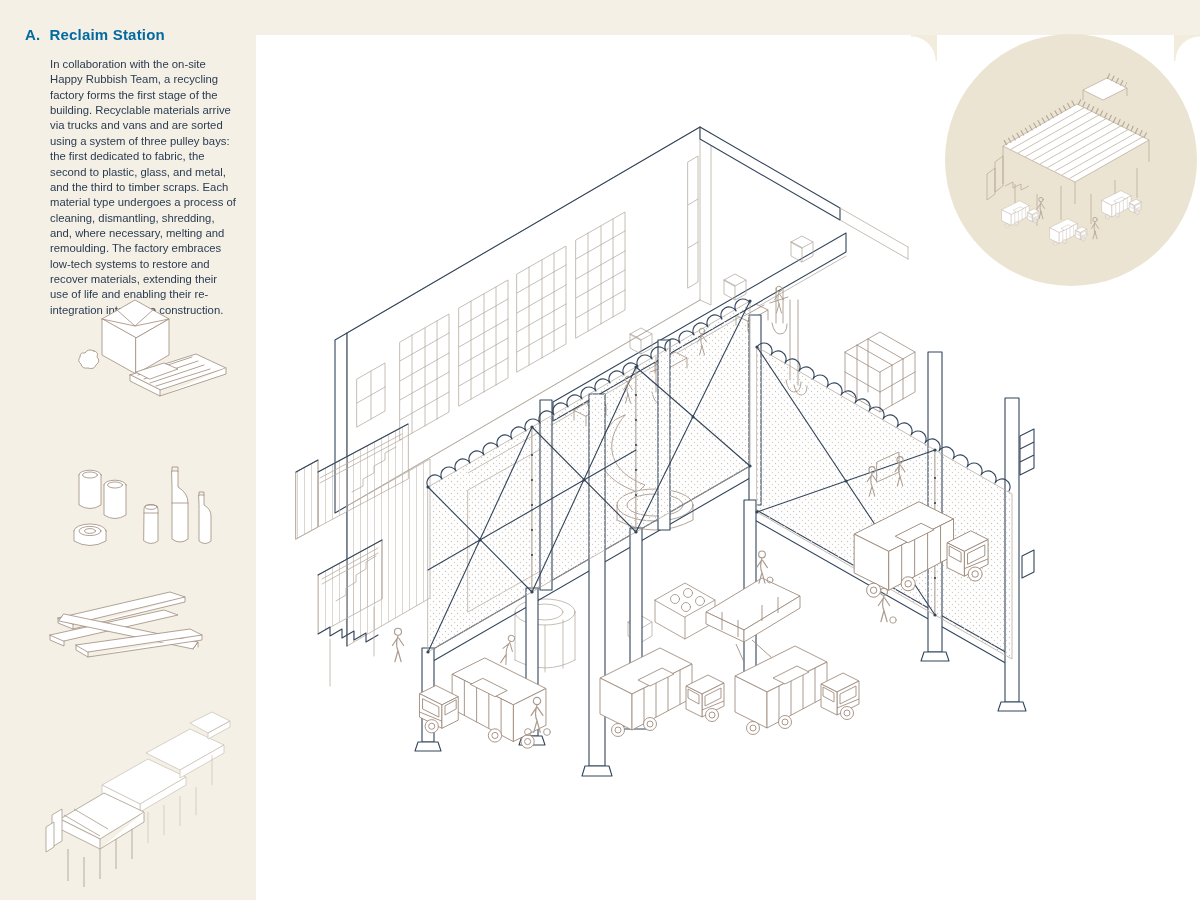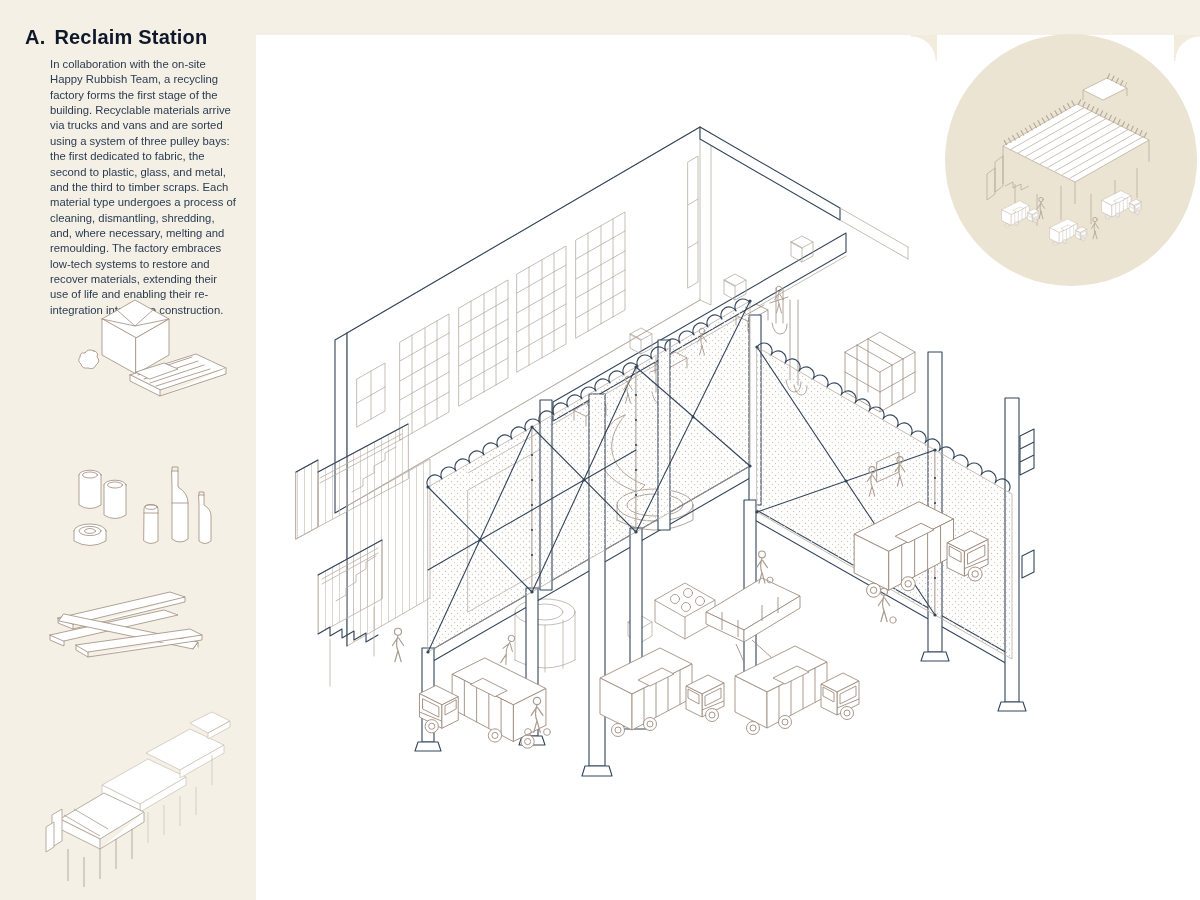--- a/index.html
+++ b/index.html
@@ -6,22 +6,22 @@
   .board{position:relative;width:1200px;height:900px;overflow:hidden;background:#fff;
          font-family:"Liberation Sans",sans-serif;}
   .panel{position:absolute;left:0;top:0;width:256px;height:900px;background:#f4f0e6;}
   .topstrip{position:absolute;left:0;top:0;width:1200px;height:35px;background:#f4f0e6;}
   .inset{position:absolute;left:945px;top:34px;width:252px;height:252px;border-radius:50%;
          background:#ece4d2;}
   .fillet-l{position:absolute;left:911px;top:35px;width:26px;height:26px;
      background:radial-gradient(circle 26px at 0% 100%, #ffffff 0 24px, #f2ecdd 25px);}
   .fillet-r{position:absolute;left:1174px;top:35px;width:26px;height:26px;
      background:radial-gradient(circle 26px at 100% 100%, #ffffff 0 24px, #f2ecdd 25px);}
-  .title{position:absolute;left:25px;top:26px;width:225px;color:#0f172a;
-         font-size:20px;font-weight:bold;letter-spacing:.2px;}
+  .title{position:absolute;left:25px;top:26px;width:225px;color:#0369a1;
+         font-size:15px;font-weight:bold;letter-spacing:.2px;}
   .title .pre{margin-right:9px;}
   .desc{position:absolute;left:50px;top:57px;width:187px;color:#2a3b50;
         font-size:11.3px;line-height:1.36;font-weight:normal;}
   svg{position:absolute;overflow:visible;}
   .s1{stroke:#b3a89d;stroke-width:.75;fill:none;stroke-linecap:round;stroke-linejoin:round;}
   .s2{stroke:#33465c;stroke-width:1.1;fill:none;stroke-linecap:round;stroke-linejoin:round;}
   .s3{stroke:#a08b7c;stroke-width:.8;fill:none;stroke-linecap:round;stroke-linejoin:round;}
   .wf{fill:#ffffff;}
   .mesh{fill:url(#mesh);}
   .plank{fill:url(#plank);}

